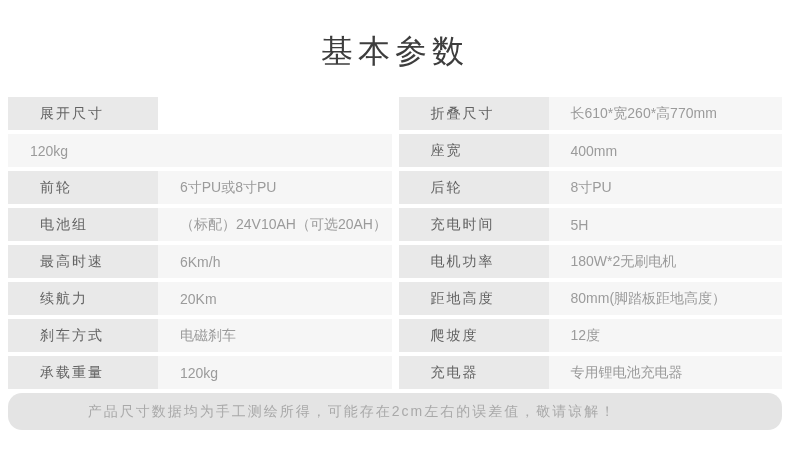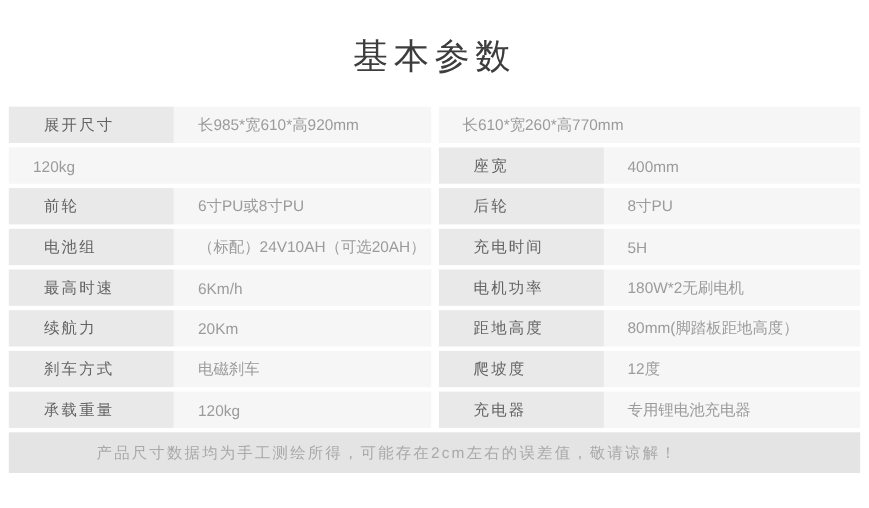--- a/index.html
+++ b/index.html
@@ -66,36 +66,37 @@
   }
   .note-bar{
     height:37px;
     box-sizing:border-box;
     background:var(--note-bg);
     color:var(--note-text);
     font-size:14px;
     letter-spacing:2px;
     display:flex;align-items:center;justify-content:center;
     padding-right:86px;
+    border-radius:14px;
   }
 </style>
 </head>
 <body>
 
 <div class="page">
   <div class="title">基本参数</div>
 
   <div class="spec-table">
     <div id="rows-host">
         <div class="spec-row">
           <div class="half">
             <div class="cell-label">展开尺寸</div>
-            <div class="cell-value">长985*宽610*高920mm</div>
           </div>
           <div class="half">
+            <div class="cell-label">折叠尺寸</div>
             <div class="cell-value">长610*宽260*高770mm</div>
           </div>
         </div>
         <div class="spec-row">
           <div class="half">
             <div class="cell-value">120kg</div>
           </div>
           <div class="half">
             <div class="cell-label">座宽</div>
             <div class="cell-value">400mm</div>

